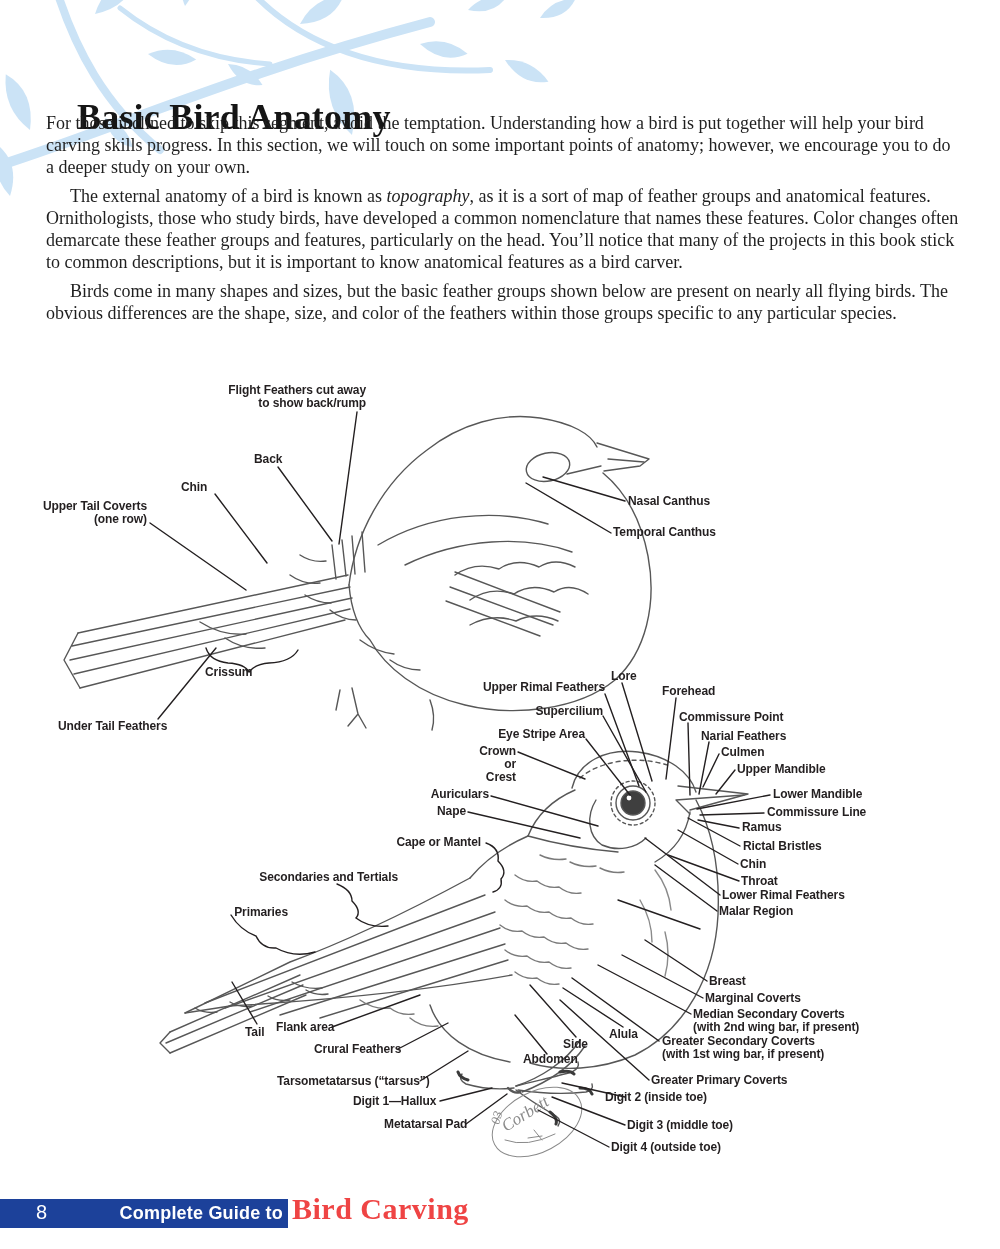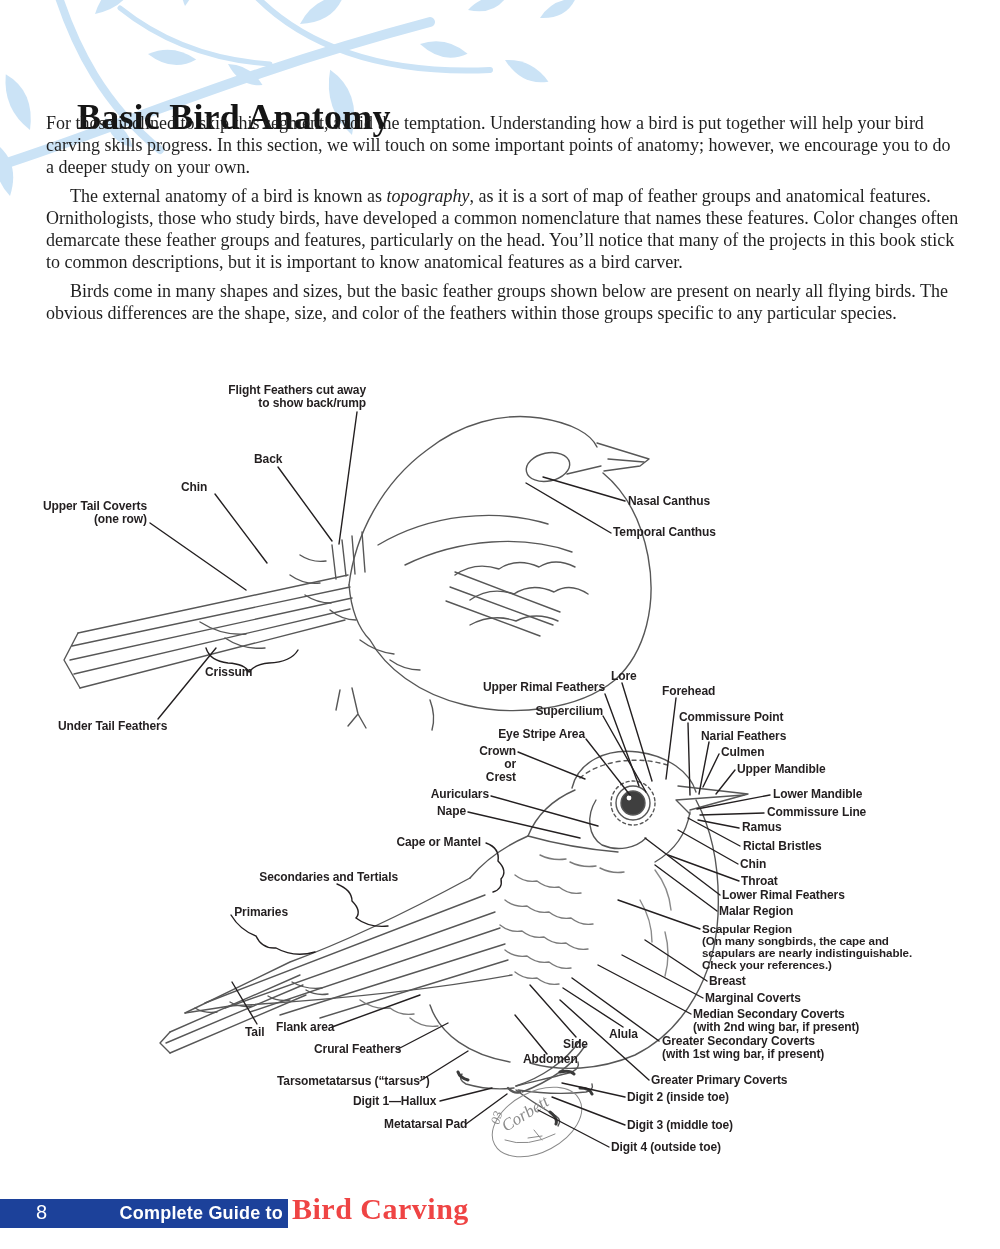--- a/index.html
+++ b/index.html
@@ -229,40 +229,36 @@
   <div class="lb" style="left:767px;top:806px">Commissure Line</div>
   <div class="lb" style="left:742px;top:821px">Ramus</div>
   <div class="lb rb" style="left:481px;top:836px">Cape or Mantel</div>
   <div class="lb" style="left:743px;top:840px">Rictal Bristles</div>
   <div class="lb" style="left:740px;top:858px">Chin</div>
   <div class="lb rb" style="left:398px;top:871px">Secondaries and Tertials</div>
   <div class="lb" style="left:741px;top:875px">Throat</div>
   <div class="lb" style="left:722px;top:889px">Lower Rimal Feathers</div>
   <div class="lb rb" style="left:288px;top:906px">Primaries</div>
   <div class="lb" style="left:719px;top:905px">Malar Region</div>
-  <div class="lb note" style="left:702px;top:923px">Scapular Region
-(On many songbirds, the cape and
-scapulars are nearly indistinguishable.
-Check your references.)</div>
   <div class="lb" style="left:709px;top:975px">Breast</div>
   <div class="lb" style="left:705px;top:992px">Marginal Coverts</div>
   <div class="lb" style="left:693px;top:1008px">Median Secondary Coverts
 (with 2nd wing bar, if present)</div>
   <div class="lb" style="left:662px;top:1035px">Greater Secondary Coverts
 (with 1st wing bar, if present)</div>
   <div class="lb" style="left:245px;top:1026px">Tail</div>
   <div class="lb" style="left:276px;top:1021px">Flank area</div>
   <div class="lb" style="left:609px;top:1028px">Alula</div>
   <div class="lb" style="left:563px;top:1038px">Side</div>
   <div class="lb" style="left:314px;top:1043px">Crural Feathers</div>
   <div class="lb" style="left:523px;top:1053px">Abdomen</div>
   <div class="lb" style="left:651px;top:1074px">Greater Primary Coverts</div>
   <div class="lb" style="left:277px;top:1075px">Tarsometatarsus (“tarsus”)</div>
   <div class="lb" style="left:353px;top:1095px">Digit 1—Hallux</div>
-  <div class="lb" style="left:627px;top:1091px">Digit 2 (inside toe)</div>
+  <div class="lb" style="left:605px;top:1091px">Digit 2 (inside toe)</div>
   <div class="lb" style="left:384px;top:1118px">Metatarsal Pad</div>
   <div class="lb" style="left:627px;top:1119px">Digit 3 (middle toe)</div>
   <div class="lb" style="left:611px;top:1141px">Digit 4 (outside toe)</div>
 
   <div class="footer-bar" style="background:#1c419a"></div>
   <div class="pageno">8</div>
   <div class="series">Complete Guide to</div>
   <div class="book" style="color:#ef4444">Bird Carving</div>
 
 </div>

